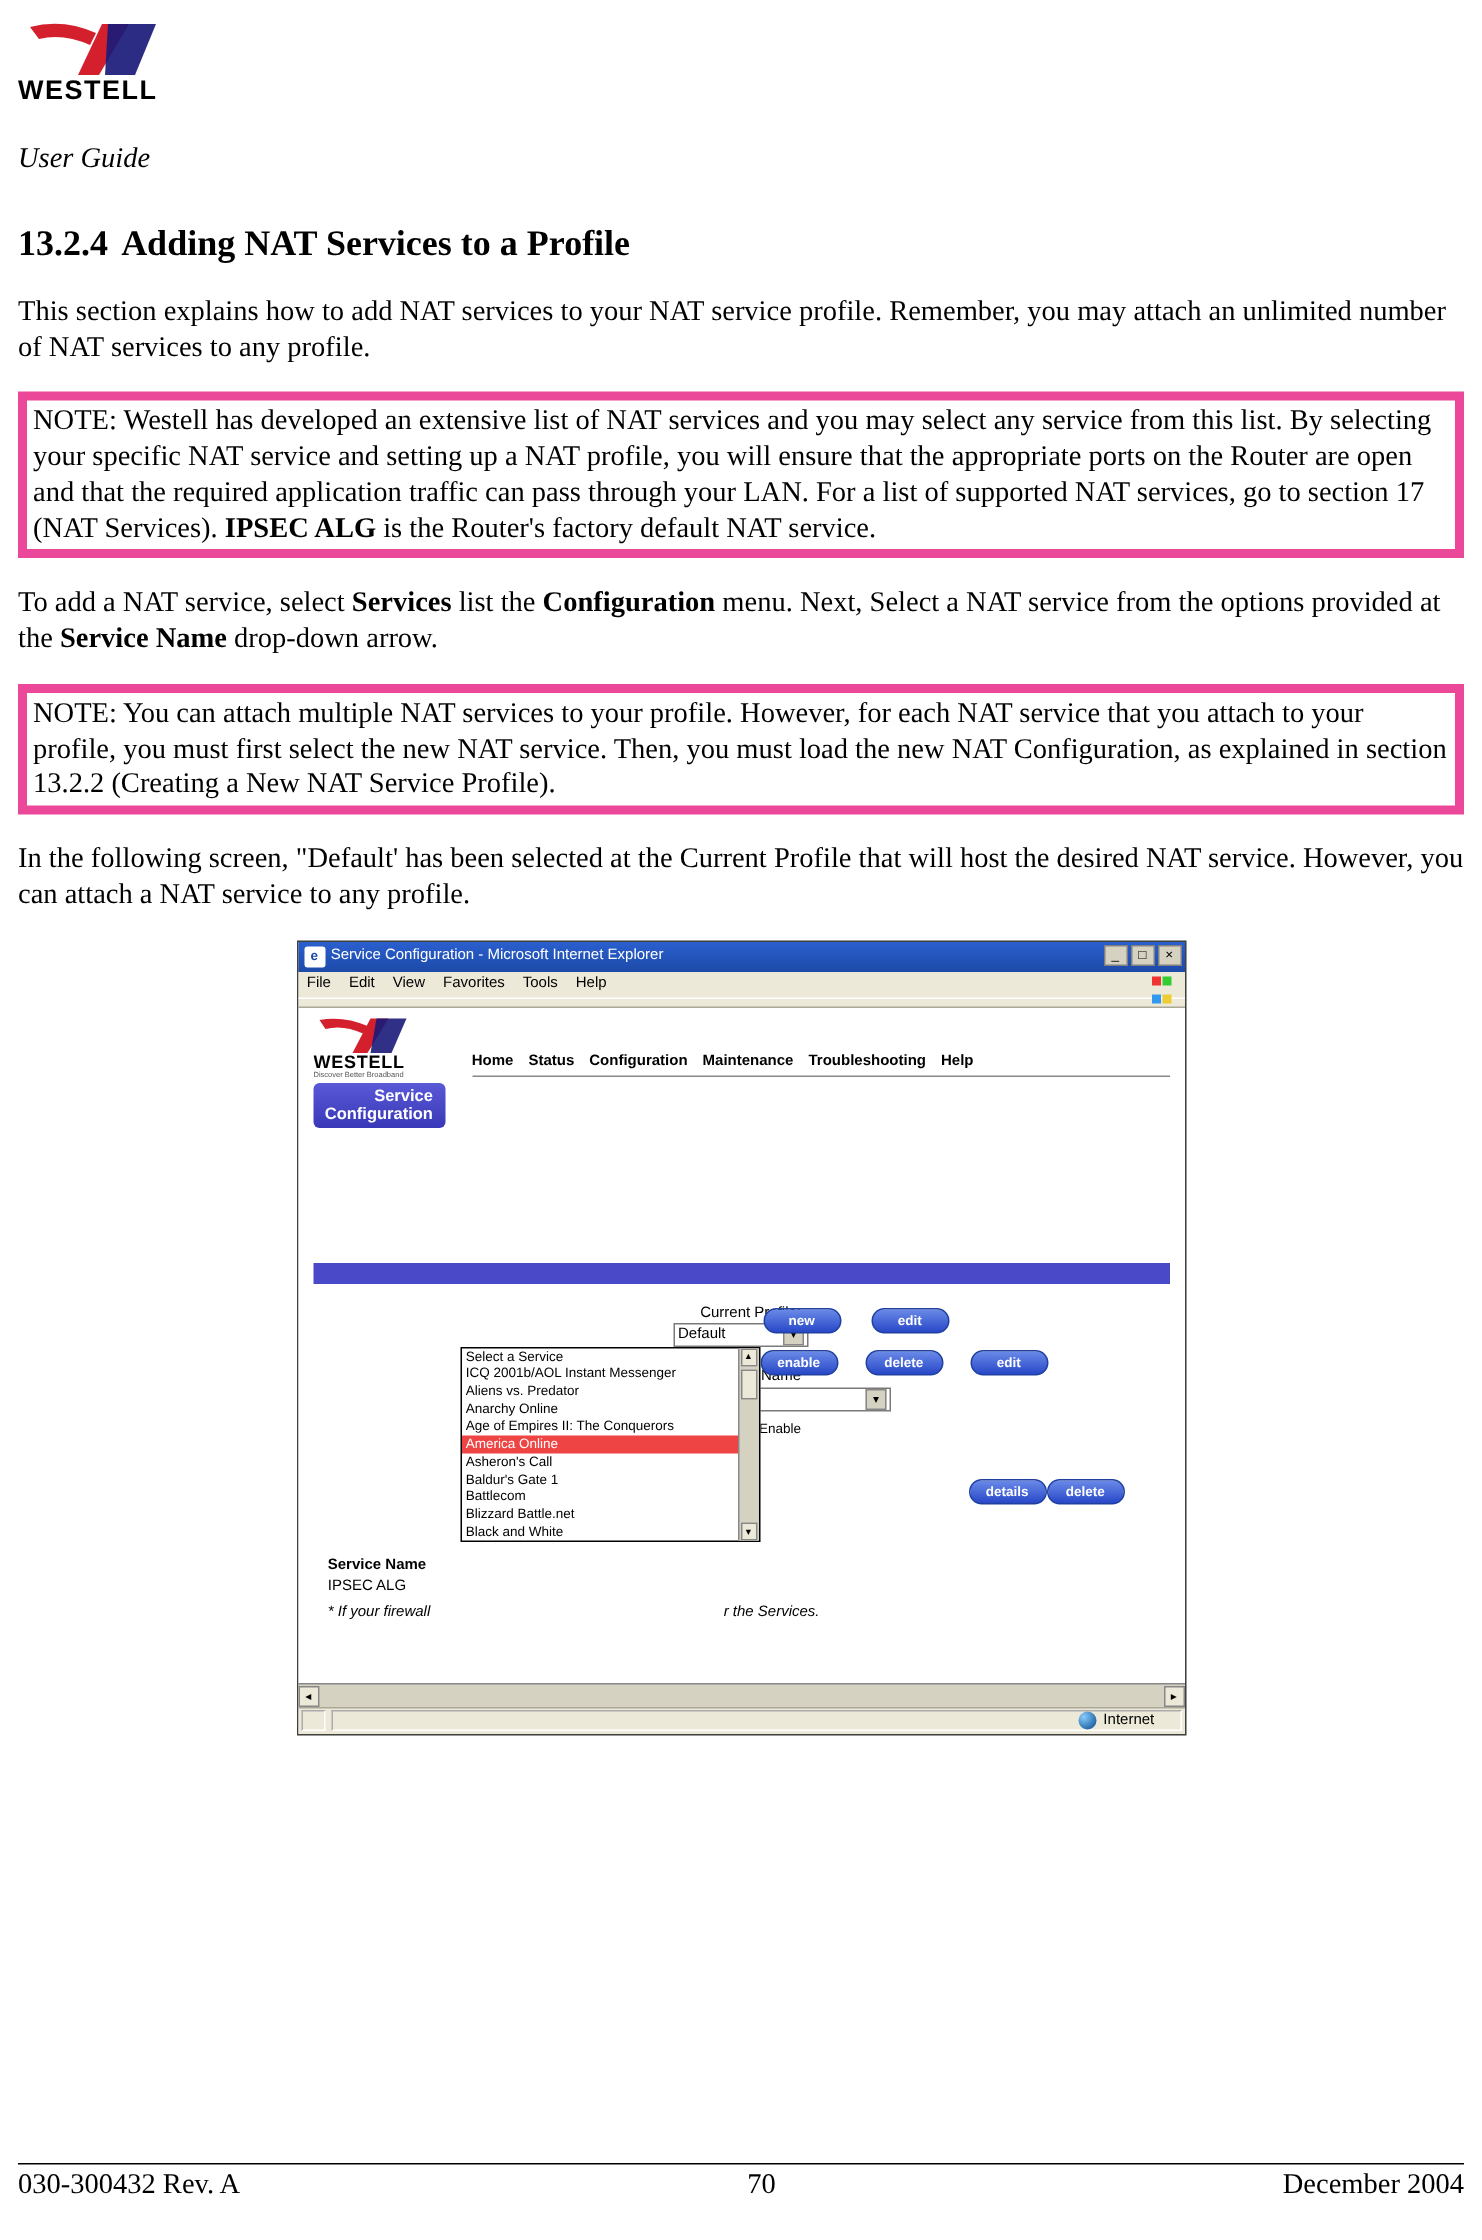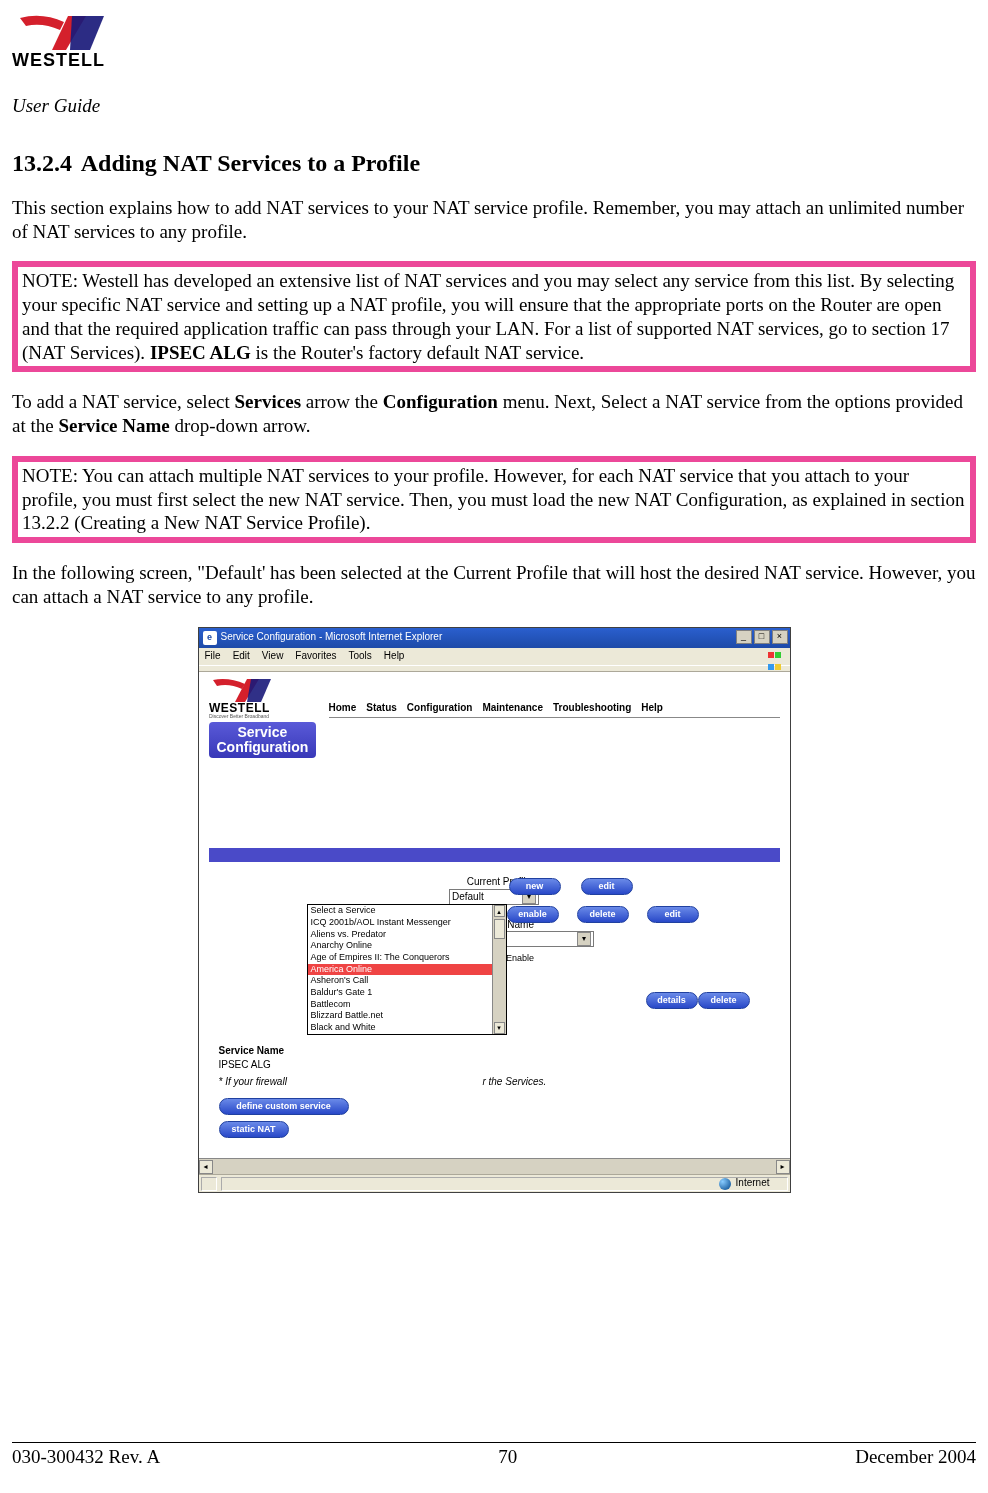--- a/index.html
+++ b/index.html
@@ -62,24 +62,24 @@
     .menubar {
       height: 18px; background:#ece9d8; border-bottom:1px solid #fff;
       display:flex; align-items:center; padding:0 6px; gap:12px; font-size:10px;
       position: relative;
     }
     .menubar .xp-logo { position:absolute; right:4px; width:18px; height:14px; }
     .toolbar-strip { height:6px; background:#ece9d8; border-bottom:1px solid #aca899;}
     .content-area { background:#fff; padding:6px 10px 4px 10px; position:relative; min-height:450px;}
     .westell-header { display:flex; align-items:flex-end; gap:10px; }
     .westell-logo-small { width:90px; height:40px; position:relative; }
-    .router-nav { display:flex; gap:10px; font-size:10px; font-weight:bold; border-bottom:1px solid #888; padding-bottom:2px; margin-left:20px; flex:1;}
+    .router-nav { display:flex; gap:10px; font-size:10px; font-weight:bold; border-bottom:1px solid #888; padding-bottom:2px; margin-left:6px; flex:1;}
     .service-config-btn {
       display:inline-block; background:linear-gradient(#5a5ad8,#3838b8); color:#fff;
-      border-radius:4px; padding:3px 8px; font-size:14px; text-align:center;
+      border-radius:4px; padding:3px 8px; font-size:11px; text-align:right;
       margin-top:4px; line-height:1.1; font-weight:bold;
     }
     .config-panel {
       margin-top: 90px;
       border-top: 14px solid #4a4ac8;
       padding: 8px 10px 16px 10px;
       font-size:10px;
       position:relative;
     }
     .cfg-row { display:flex; align-items:center; margin:6px 0; font-size:10px;flex-direction:column;}
@@ -149,21 +149,21 @@
     <span class="heading-text">Adding NAT Services to a Profile</span>
   </div>
 
   <p class="body-p">This section explains how to add NAT services to your NAT service profile. Remember, you may attach an unlimited number of NAT services to any profile.</p>
 
   <div class="note-box">
     <span>NOTE: Westell has developed an extensive list of NAT services and you may select any service from this list. By selecting your specific NAT service and setting up a NAT profile, you will ensure that the appropriate ports on the Router are open and that the required application traffic can pass through your LAN. For a list of supported NAT services, go to section 17 (NAT Services). </span><span class="bold">IPSEC ALG</span><span> is the Router's factory default NAT service.</span>
   </div>
 
   <p class="body-p">
-    <span>To add a NAT service, select </span><span class="bold">Services</span><span> arrow the </span><span class="bold">Configuration</span><span> menu. Next, Select a NAT service from the options provided at the </span><span class="bold">Service Name</span><span> drop-down arrow.</span>
+    <span>To add a NAT service, select </span><span class="bold">Services</span><span> list the </span><span class="bold">Configuration</span><span> menu. Next, Select a NAT service from the options provided at the </span><span class="bold">Service Name</span><span> drop-down arrow.</span>
   </p>
 
   <div class="note-box">NOTE: You can attach multiple NAT services to your profile. However, for each NAT service that you attach to your profile, you must first select the new NAT service. Then, you must load the new NAT Configuration, as explained in section 13.2.2 (Creating a New NAT Service Profile).</div>
 
   <p class="body-p">In the following screen, "Default' has been selected at the Current Profile that will host the desired NAT service. However, you can attach a NAT service to any profile.</p>
 
   <div class="screenshot-container">
     <div class="browser-window">
       <div class="titlebar">
         <span class="ie-icon">e</span>
@@ -271,24 +271,20 @@
             <span class="pill-btn">details</span>
             <span class="pill-btn">delete</span>
           </div>
 
           <div class="firewall-note">
             <span>* If your firewall</span>
             <span style="display:inline-block;width:190px;"></span>
             <span>r the Services.</span>
           </div>
 
-          <div class="bottom-pills">
-            <span class="pill-btn wide">define custom service</span>
-            <span class="pill-btn" style="min-width:70px;">static NAT</span>
-          </div>
         </div>
       </div>
 
       <div class="hscroll">
         <div class="arr left">◂</div>
         <div class="arr right">▸</div>
       </div>
       <div class="statusbar">
         <div class="pane first"></div>
         <div class="pane" style="flex:1;"></div>

